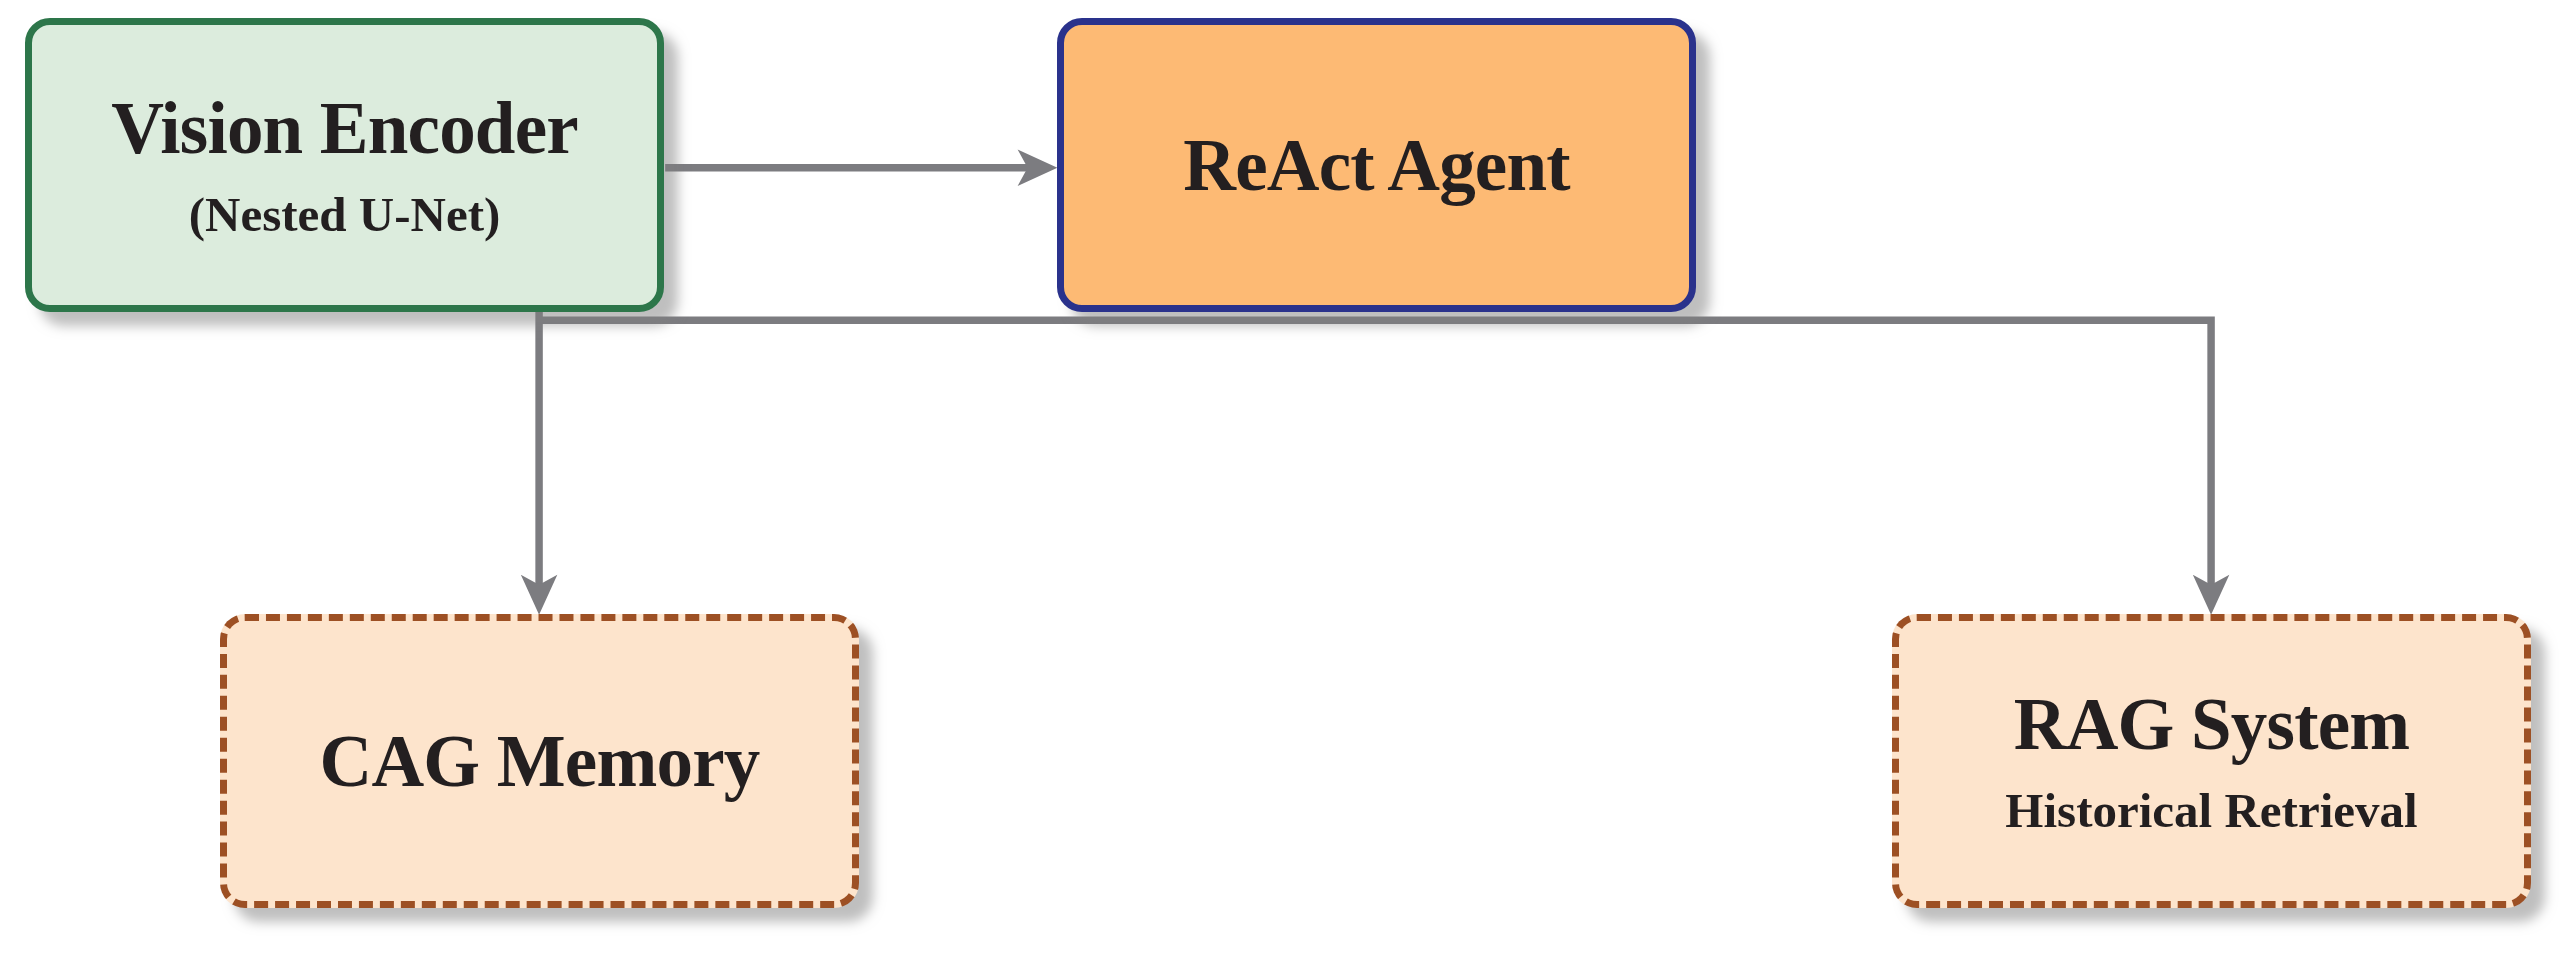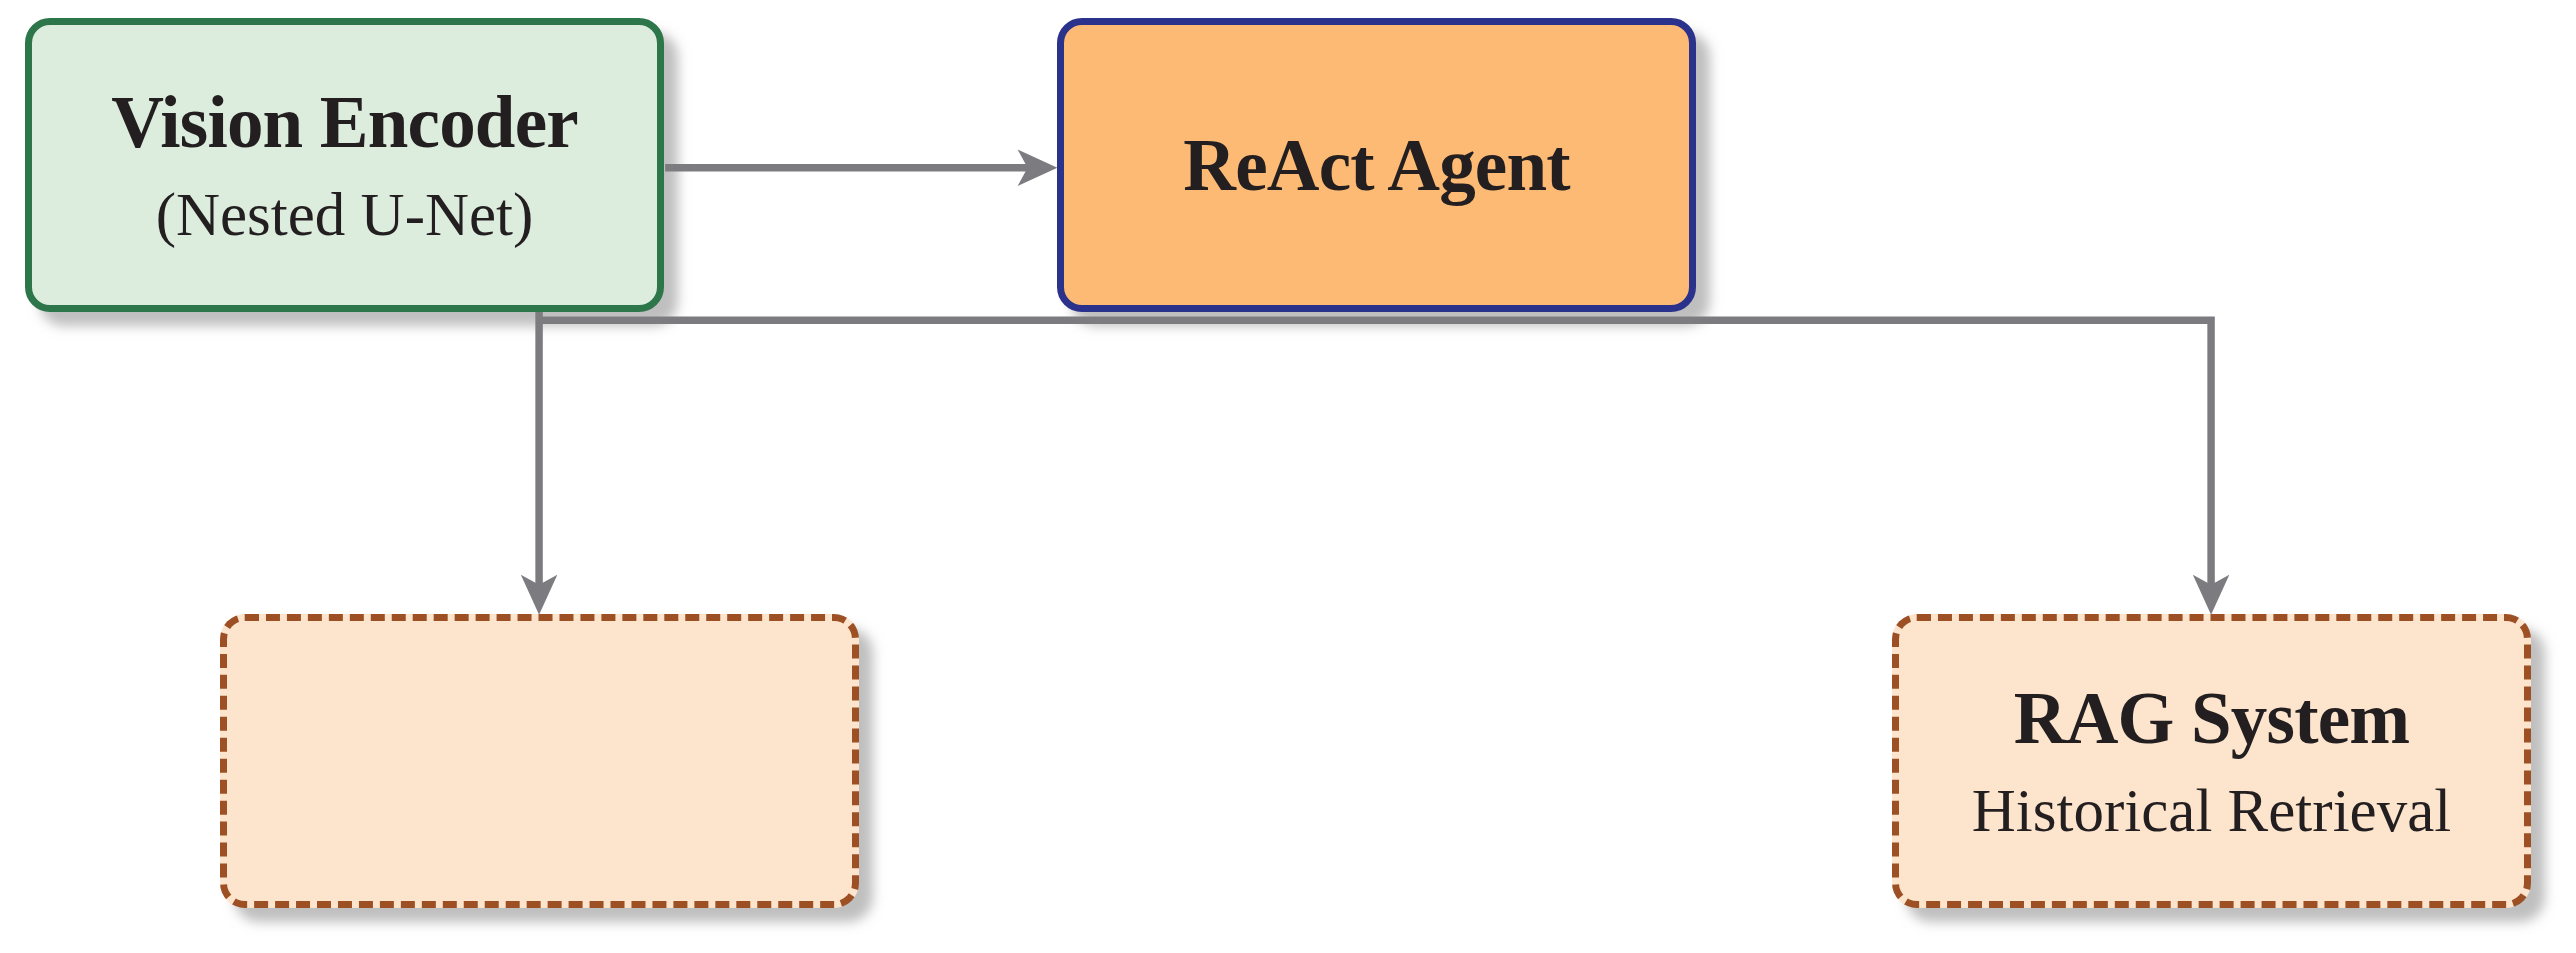--- a/index.html
+++ b/index.html
@@ -47,22 +47,22 @@
   .node-rag     { left: 1892px; top: 614px; }
   .node .title {
     font-size: 73px;
     font-weight: 700;
     letter-spacing: -0.8px;
     color: #231f20;
     line-height: 1;
     white-space: nowrap;
   }
   .node .subtitle {
-    font-size: 61px;
-    font-weight: 400;
+    font-size: 49px;
+    font-weight: 700;
     color: #231f20;
     line-height: 1;
     white-space: nowrap;
   }
 </style>
 </head>
 <body style="background: rgb(255, 255, 255);">
 
 <div class="canvas">
 
@@ -83,20 +83,21 @@
   <div class="node node-vision" style="background: rgb(220, 236, 221); border-color: rgb(45, 118, 74); border-style: solid; color: rgb(35, 31, 32);">
     <div class="title">Vision Encoder</div>
     <div class="subtitle">(Nested U-Net)</div>
   </div>
 
   <div class="node node-react" style="background: #fdba74; border-color: rgb(42, 50, 140); border-style: solid; color: rgb(35, 31, 32);">
     <div class="title">ReAct Agent</div>
   </div>
 
   <div class="node node-cag" style="background: rgb(253, 228, 204); border-color: rgb(157, 80, 36); border-style: dashed; color: rgb(35, 31, 32);">
+    <div class="title">CAG Memory</div>
   </div>
 
   <div class="node node-rag" style="background: rgb(253, 228, 204); border-color: rgb(157, 80, 36); border-style: dashed; color: rgb(35, 31, 32);">
     <div class="title">RAG System</div>
     <div class="subtitle">Historical Retrieval</div>
   </div>
 
 </div>
 
 

